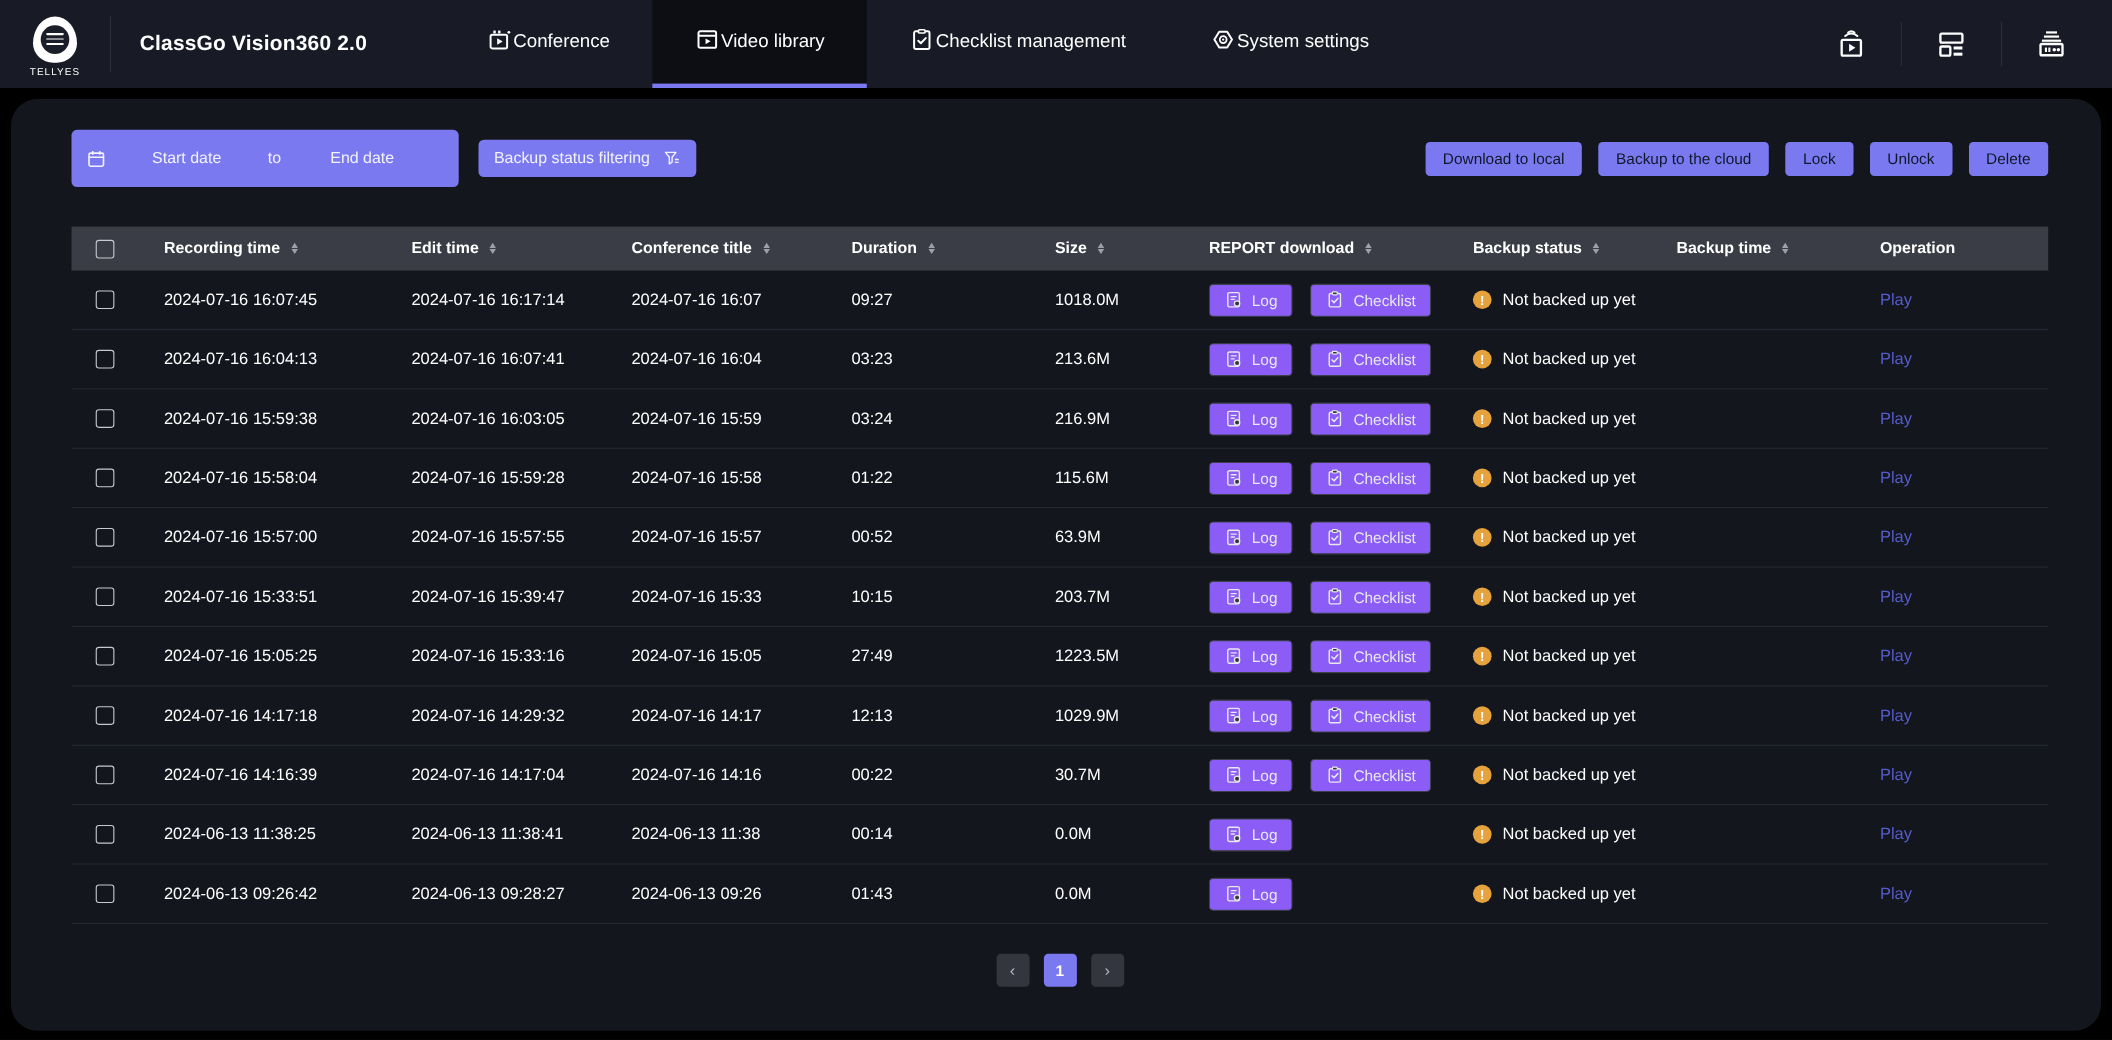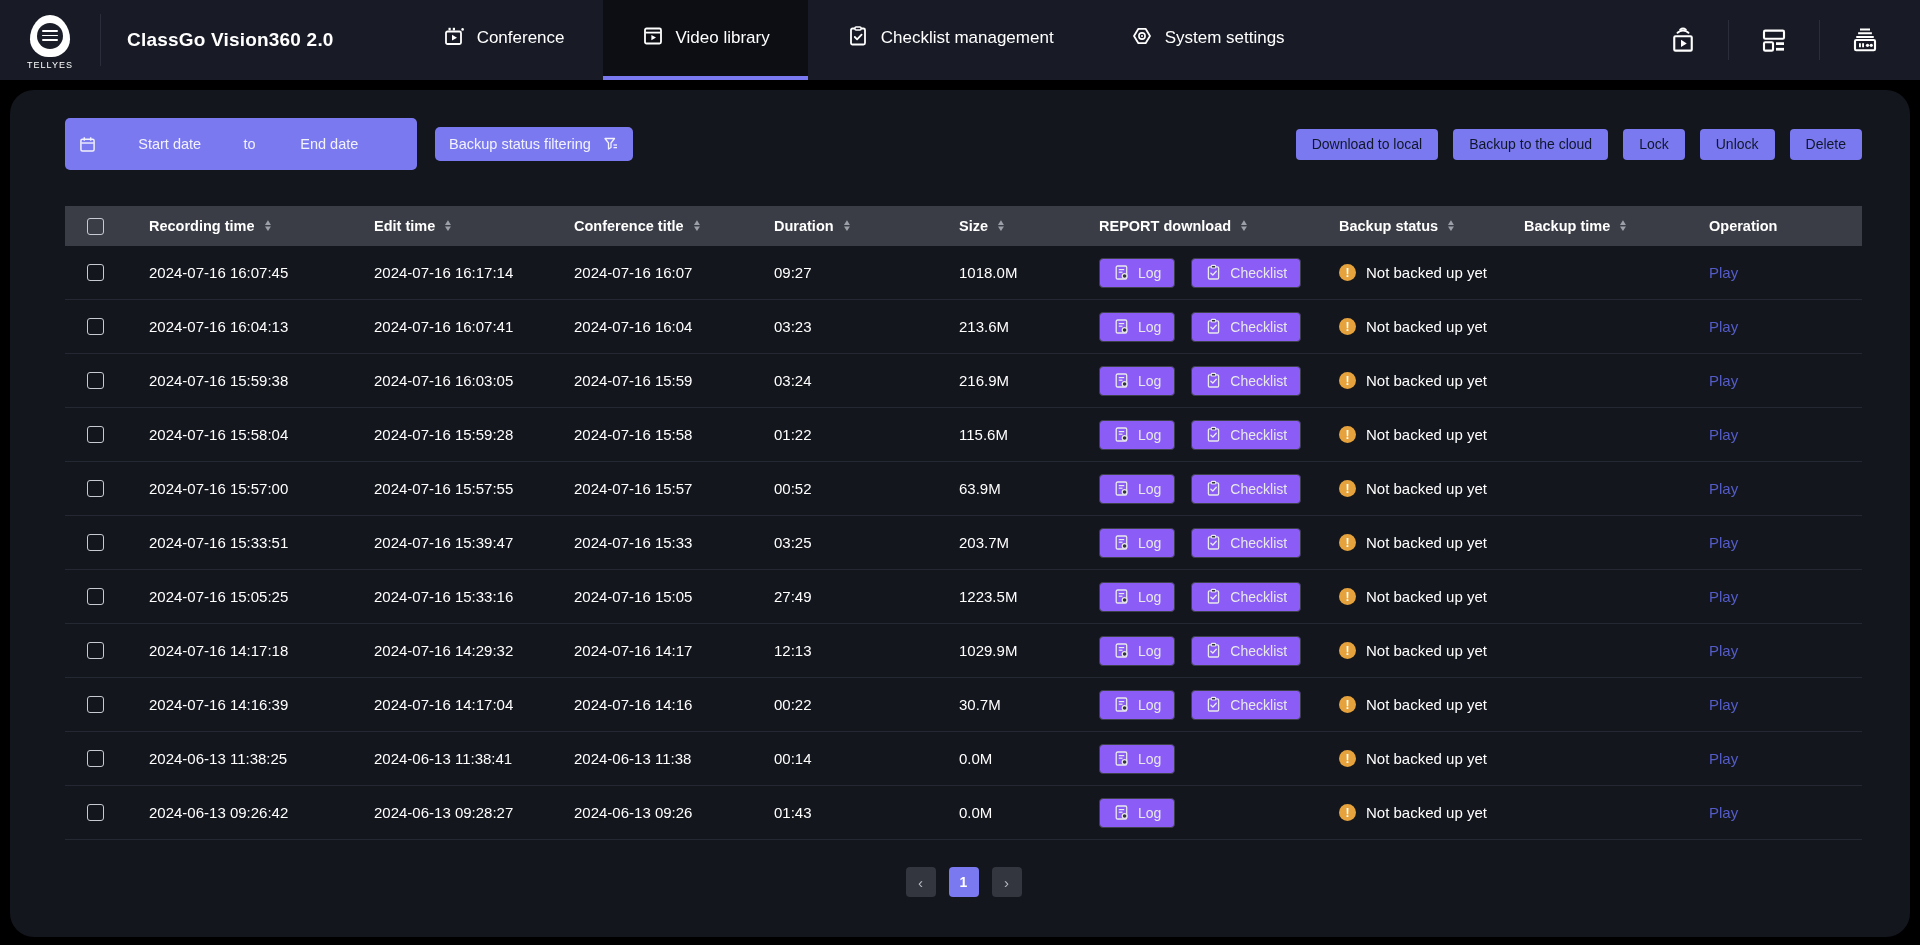--- a/index.html
+++ b/index.html
@@ -7,21 +7,21 @@
 
   
   .navbar { height:80px; background:#181b26; display:flex; align-items:stretch; }
   .logo-block { display:flex; flex-direction:column; align-items:center; justify-content:center; width:100px; padding-top:4px; }
   .logo-badge { width:40px; height:42px; background:#fff; border-radius:50% 50% 46% 46% / 58% 58% 42% 42%; display:flex; align-items:center; justify-content:center; }
   .logo-globe { width:26px; height:26px; border-radius:50%; background:#1b1e29; display:flex; flex-direction:column; align-items:center; justify-content:center; gap:3px; }
   .logo-globe i { display:block; width:16px; height:1.6px; background:#fff; border-radius:1px; }
   .logo-text { font-size:9px; letter-spacing:1px; margin-top:3px; color:#fff; }
   .nav-sep { width:1px; background:#2b2e3a; margin:14px 0; }
   .app-title { display:flex; align-items:center; font-size:19px; font-weight:600; padding:0 70px 0 26px; letter-spacing:.2px; }
-  .tab { display:flex; align-items:center; gap:11px; padding:0 38px; font-size:17px; border-bottom:4px solid transparent; cursor:pointer; }
+  .tab { display:flex; align-items:center; gap:1px; padding:0 38px; font-size:17px; border-bottom:4px solid transparent; cursor:pointer; }
   .tab.active { background:#0c0e14; border-bottom-color:#7b79f0; }
   .tab svg { flex:none; }
   .nav-right { margin-left:auto; display:flex; align-items:center; padding-right:36px; }
   .nav-icon-btn { width:38px; height:38px; display:flex; align-items:center; justify-content:center; cursor:pointer; }
   .nav-right .nav-sep { height:40px; margin:0 26px; align-self:center; }
 
   
   .panel { margin:10px 10px 8px; height:847px; background:#14161e; border-radius:24px; padding:28px 48px 0 55px; position:relative; }
 
   
@@ -438,21 +438,21 @@
             <a class="play">Play</a>
           </div>
         </div>
         <div class="grid-row tr">
           <div class="td c-check">
             <span class="checkbox"></span>
           </div>
           <div class="td">2024-07-16 15:33:51</div>
           <div class="td">2024-07-16 15:39:47</div>
           <div class="td">2024-07-16 15:33</div>
-          <div class="td">03:25</div>
+          <div class="td">10:15</div>
           <div class="td">203.7M</div>
           <div class="td">
             <button class="btn-dark">
               <svg width="17" height="17" viewBox="0 0 17 17" fill="none">
                 <rect x="3.2" y="2" width="10.5" height="13" rx="1.3" stroke="#e8e9eb" stroke-width="1.3"></rect>
                 <line x1="5.8" y1="5.6" x2="11.2" y2="5.6" stroke="#e8e9eb" stroke-width="1.2"></line>
                 <line x1="5.8" y1="8.2" x2="9.5" y2="8.2" stroke="#e8e9eb" stroke-width="1.2"></line>
                 <circle cx="11.6" cy="12" r="2.4" stroke="#e8e9eb" stroke-width="1.2" fill="#32353d"></circle>
               </svg>
               <span>Log</span>

